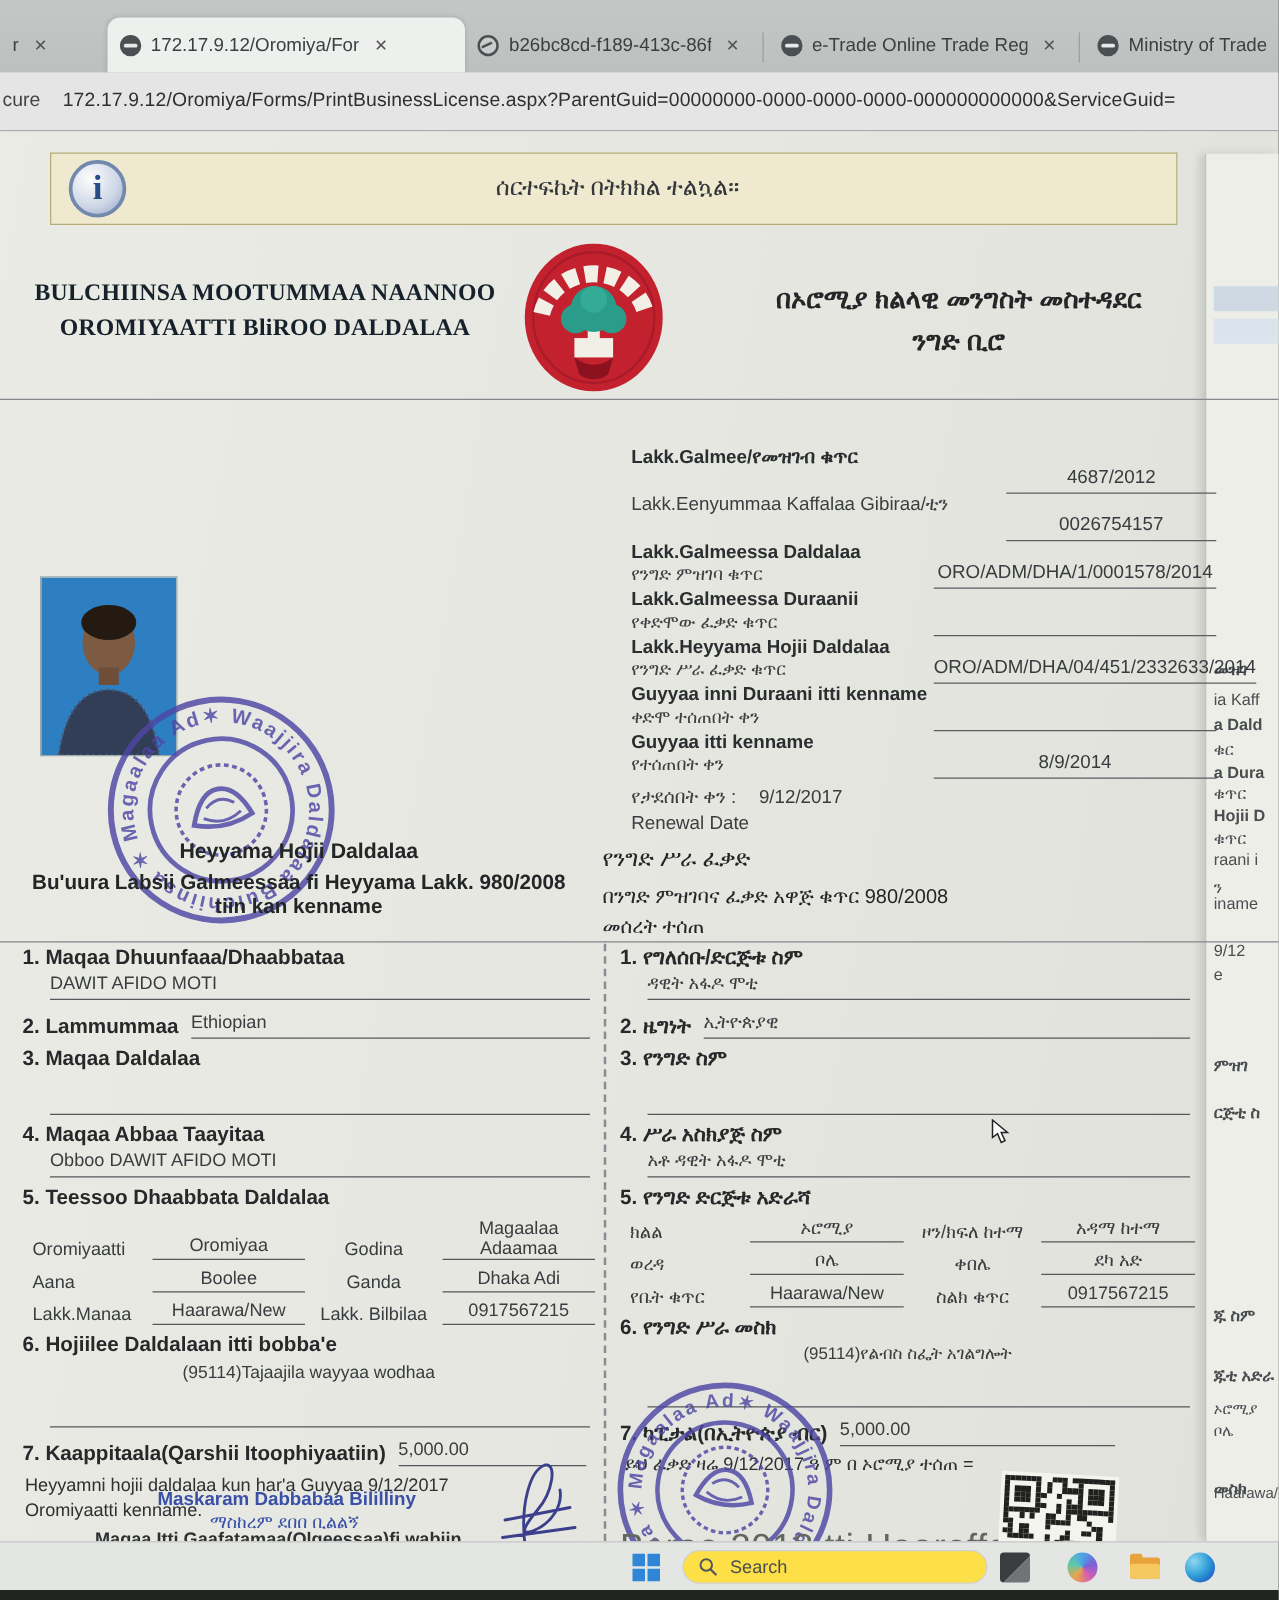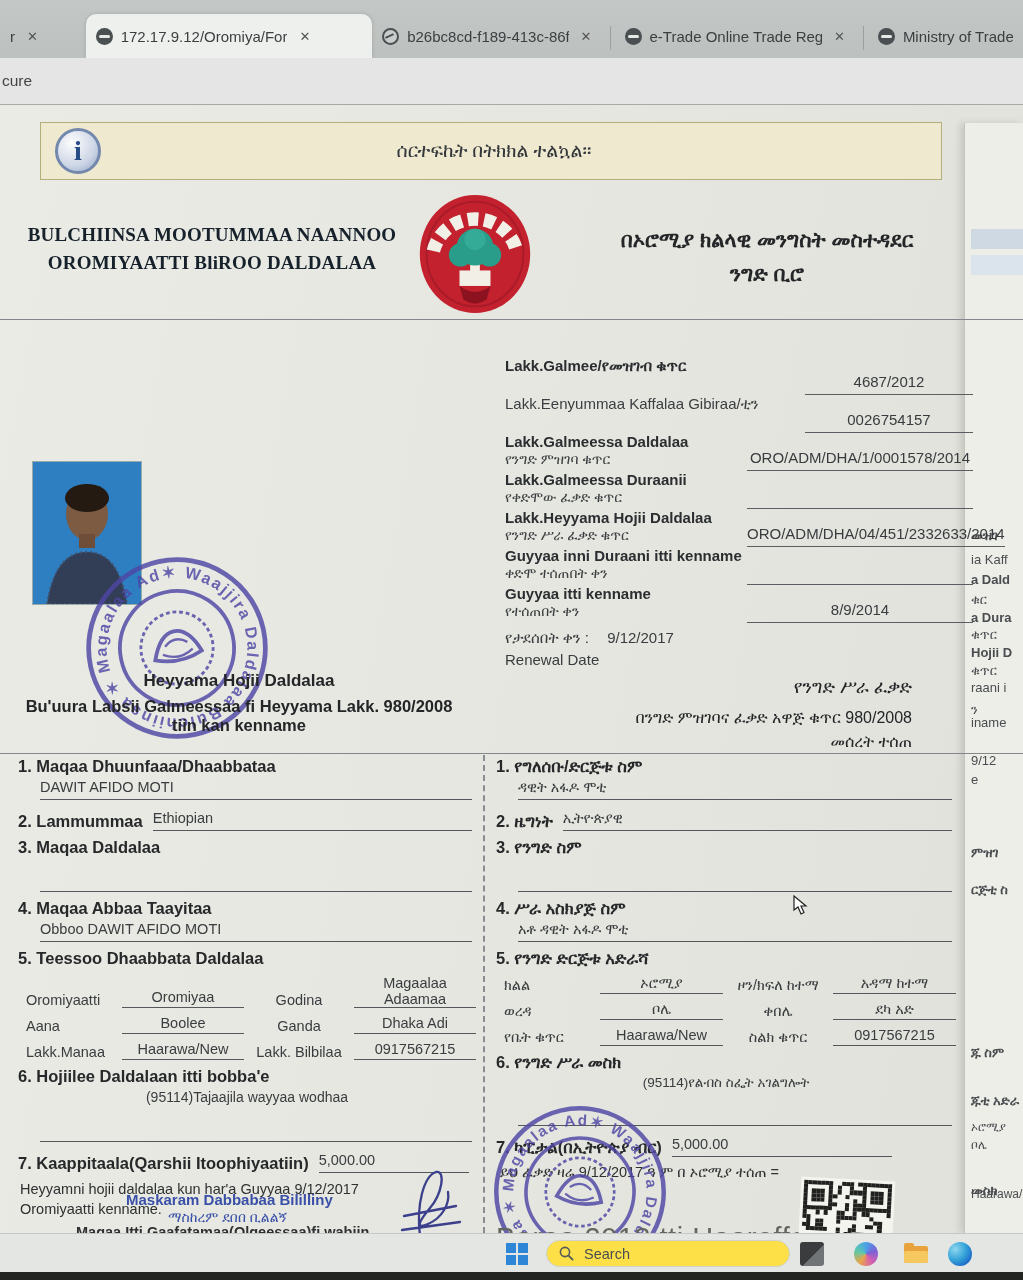--- a/index.html
+++ b/index.html
@@ -70,21 +70,21 @@
   .reg-renew-en{font-size:15px;color:#3a3d3f;margin-top:4px;}
 
   .photo{position:absolute;left:32px;top:356px;width:108px;height:142px;border:1px solid #9aa;}
   .stamp{opacity:.82;}
   .stamp1{position:absolute;left:82px;top:448px;width:190px;height:190px;transform:rotate(-12deg);}
   .stamp2{position:absolute;}
 
   .head-om{position:absolute;left:14px;top:566px;width:450px;text-align:center;color:#232527;}
   .head-om .h1{font-size:17px;font-weight:bold;}
   .head-om .h2{font-size:16.5px;font-weight:bold;margin-top:6px;}
-  .head-am{position:absolute;left:482px;top:572px;width:430px;text-align:right;color:#232527;}
+  .head-am{position:absolute;left:482px;top:572px;width:430px;text-align:left;color:#232527;}
   .head-am .h1{font-size:18px;}
   .head-am .h2{font-size:16px;margin-top:8px;line-height:1.5;}
 
   
   .divider{position:absolute;left:483px;top:650px;height:478px;border-left:2px dashed #8a8d8f;}
   .col{position:absolute;top:652px;}
   .col.left{left:18px;width:458px;}
   .col.right{left:496px;width:460px;}
   .fi{margin-bottom:7px;}
   .fi-label{font-weight:bold;font-size:16.5px;color:#26282a;}
@@ -173,20 +173,21 @@
     </div>
     <div class="tab-sep"></div>
     <div class="tab">
       <span class="favicon dark"></span>
       <span class="tab-label">Ministry of Trade</span>
     </div>
   </div>
 
   <div class="urlbar">
     <span class="sec">cure</span>
+    <span class="url">172.17.9.12/Oromiya/Forms/PrintBusinessLicense.aspx?ParentGuid=00000000-0000-0000-0000-000000000000&amp;ServiceGuid=</span>
   </div>
 
   <div class="paper">
 
     <div class="behind-page">
       <div class="bp-bar" style="top:106px"></div>
       <div class="bp-bar" style="top:132px;background:#dbe4ec"></div>
       <span class="bp-frag" style="top:405px;font-weight:bold">መዝገ</span>
       <span class="bp-frag" style="top:429px">ia Kaff</span>
       <span class="bp-frag" style="top:449px;font-weight:bold">a Dald</span>

